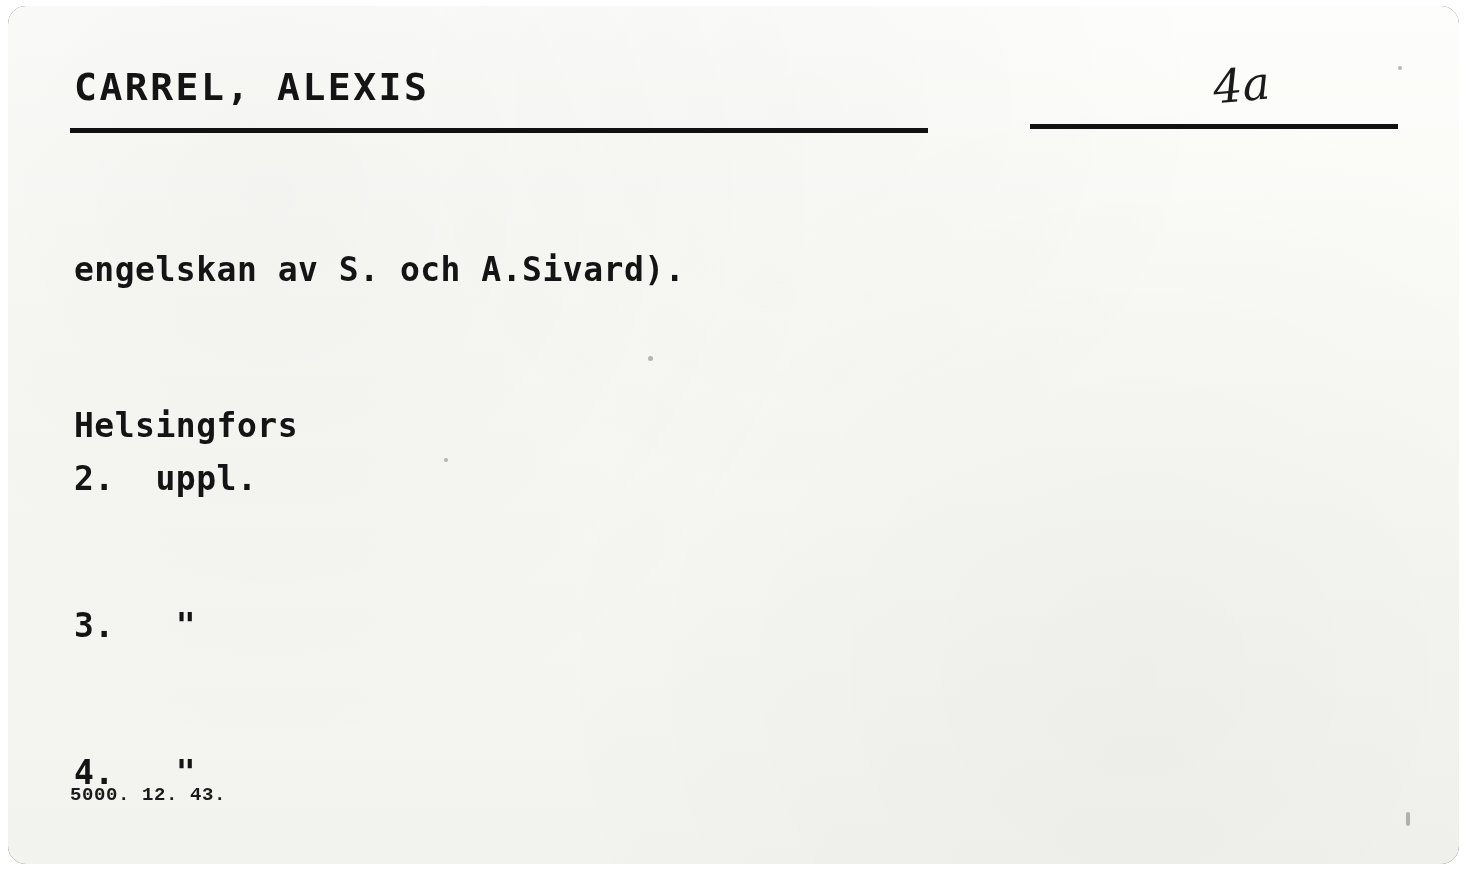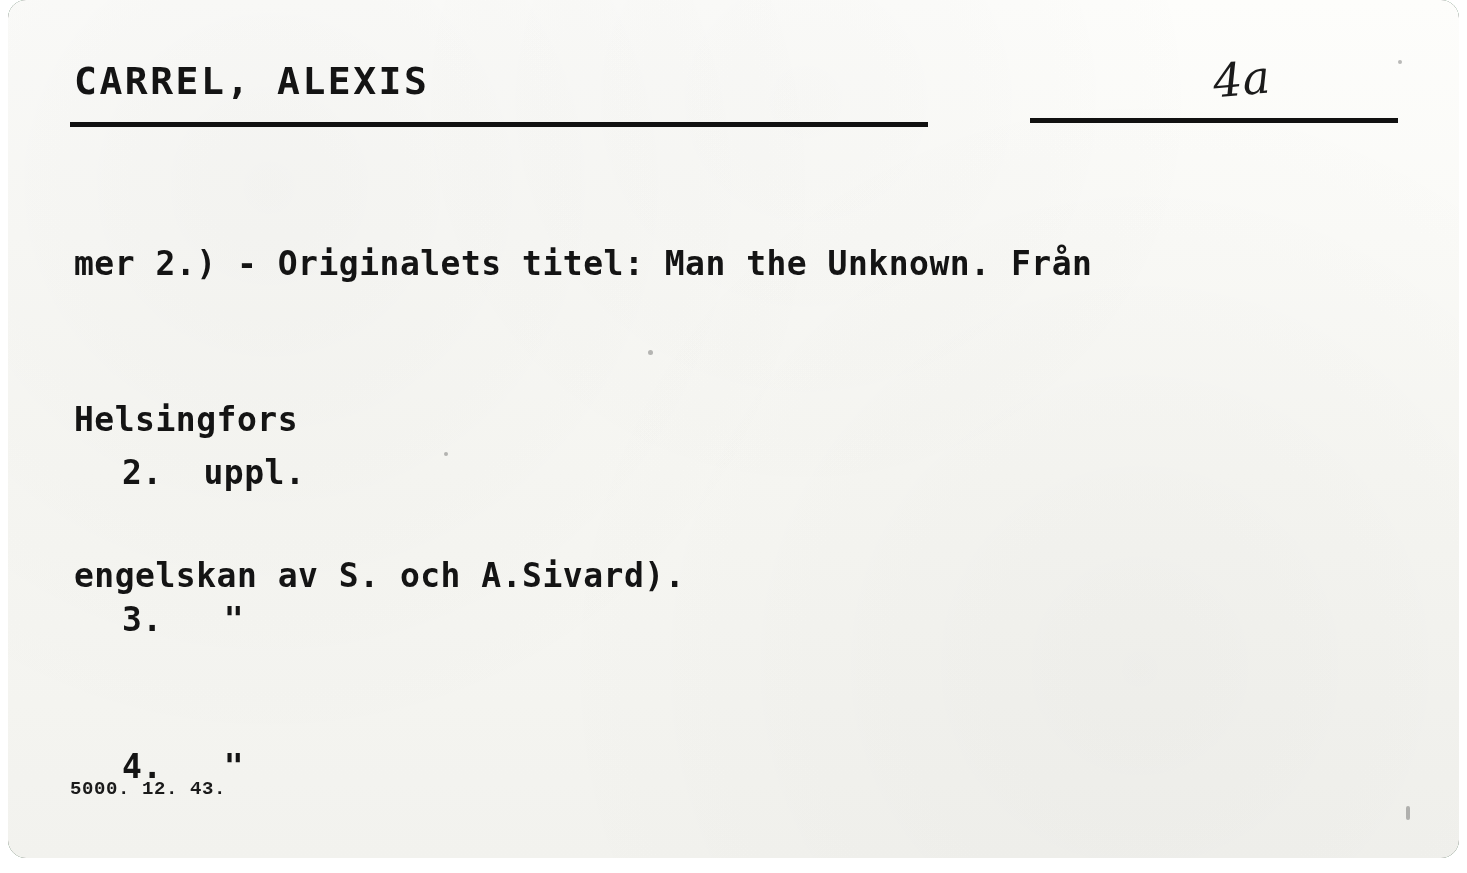--- a/index.html
+++ b/index.html
@@ -11,21 +11,21 @@
     width: 1467px;
     height: 873px;
     font-family: "DejaVu Sans Mono", monospace;
     overflow: hidden;
   }
 
   
   #card {
     position: absolute;
     left: 8px;
-    top: 0;
+    top: 6px;
     width: 1451px;
     height: 858px;
     background: #86efac;
     border-radius: 18px;
     box-shadow: 0 0 0 1px #cfcfcb inset;
     overflow: hidden;
   }
   
   #card::before {
     content: "";
@@ -119,21 +119,21 @@
   
   #editions {
     position: absolute;
     left: 66px;
     top: 350px;
     font-size: 33px;
     font-weight: 700;
     line-height: 49px;
     letter-spacing: 0.5px;
   }
-  .edition-row { display: block; white-space: pre; margin-left: 48px; }
+  .edition-row { display: block; white-space: pre; }
 
   
   #footer-code {
     position: absolute;
     left: 62px;
     bottom: 58px;
     font-family: Liberation Mono, monospace;
     font-size: 19px;
     font-weight: 700;
     letter-spacing: 0.6px;
@@ -161,23 +161,22 @@
   <div id="heading-row">
     <div class="ink" id="author-name">CARREL, ALEXIS</div>
     <div id="ghost-text">&nbsp;&nbsp;&nbsp;&nbsp;&nbsp;&nbsp;&nbsp;&nbsp;&nbsp;&nbsp;</div>
     <div id="shelfmark">4a</div>
   </div>
 
   <div class="rule" id="rule-left"></div>
   <div class="rule" id="rule-right"></div>
 
   <div id="body-block" class="ink">
-    <span class="body-line">mer 2.) - Originalets titel: Man the Unknown. Från</span>
+    <span class="body-line">engelskan av S. och A.Sivard).</span>
     <span class="body-line">Helsingfors</span>
-    <span class="body-line">engelskan av S. och A.Sivard).</span>
   </div>
 
   <div id="editions" class="ink">
     <span class="edition-row"><span>2.</span>  <span>uppl.</span></span>
     <span class="edition-row"><span>3.</span>   <span>"</span></span>
     <span class="edition-row"><span>4.</span>   <span>"</span></span>
     
   </div>
 
   <div id="footer-code">5000. 12. 43.</div>

